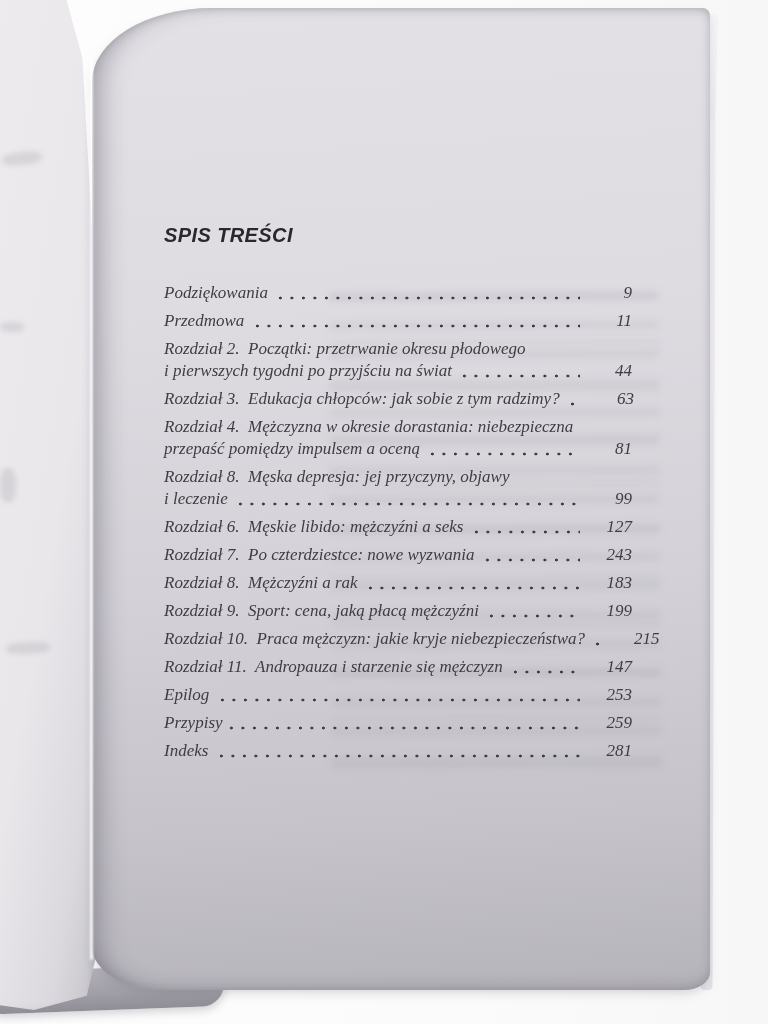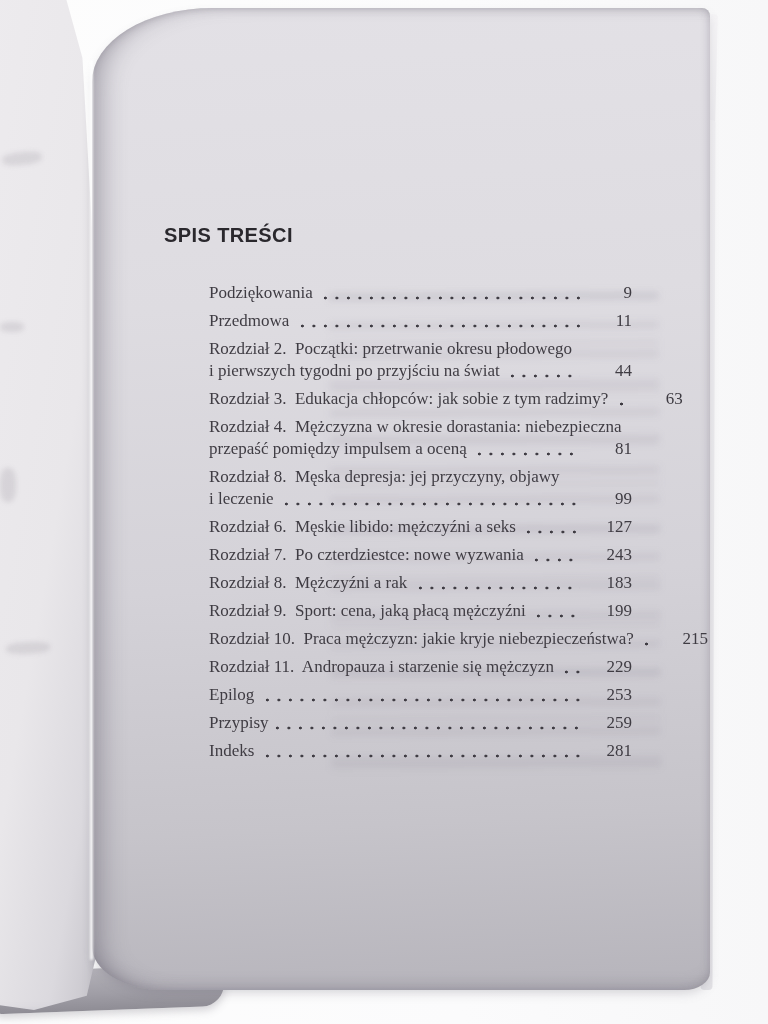--- a/index.html
+++ b/index.html
@@ -53,26 +53,26 @@
   }
   
   .ghost{
     position:absolute;left:330px;top:292px;width:330px;height:490px;z-index:4;
     background:
       repeating-linear-gradient(180deg,rgba(115,110,128,0.085) 0 9px,rgba(0,0,0,0) 9px 29px),
       repeating-linear-gradient(180deg,rgba(115,110,128,0.05) 0 8px,rgba(0,0,0,0) 8px 47px);
     filter:blur(3px);transform:rotate(-0.3deg);
   }
   
-  .content{position:absolute;left:164px;top:222px;width:468px;z-index:5;color:var(--ink,#3f3c43);}
+  .content{position:absolute;left:164px;top:222px;width:468px;z-index:5;color:var(--ink,#3f3c43);font-style:italic;}
   .content h1{
     margin:0 0 34px 0;font-family:"Liberation Sans",sans-serif;font-weight:700;
     font-size:20px;line-height:26px;letter-spacing:0.4px;color:var(--header-ink,#2a282d);
   }
-  .entry{margin-bottom:6px;margin-left:45px;}
+  .entry{margin-bottom:6px;}
   .row{display:flex;line-height:22px;font-size:17px;}
   .t{white-space:pre;}
   .dots{
     flex:1 1 auto;align-self:flex-end;height:6px;margin:0 8px 3px 6px;
     background-image:radial-gradient(circle at 2.2px 3px,var(--ink,#3f3c43) 1.25px,rgba(0,0,0,0) 1.7px);
     background-size:11.5px 6px;background-repeat:repeat-x;background-position:left center;
     min-width:12px;
   }
   .num{flex:0 0 44px;text-align:right;}
 </style>
@@ -180,21 +180,21 @@
           <div class="row">
             <span class="t">Rozdział 10.  Praca mężczyzn: jakie kryje niebezpieczeństwa? </span>
             <span class="dots"></span>
             <span class="num">215</span>
           </div>
         </div>
         <div class="entry">
           <div class="row">
             <span class="t">Rozdział 11.  Andropauza i starzenie się mężczyzn </span>
             <span class="dots"></span>
-            <span class="num">229</span>
+            <span class="num">147</span>
           </div>
         </div>
         <div class="entry">
           <div class="row">
             <span class="t">Epilog </span>
             <span class="dots"></span>
             <span class="num">253</span>
           </div>
         </div>
         <div class="entry">

